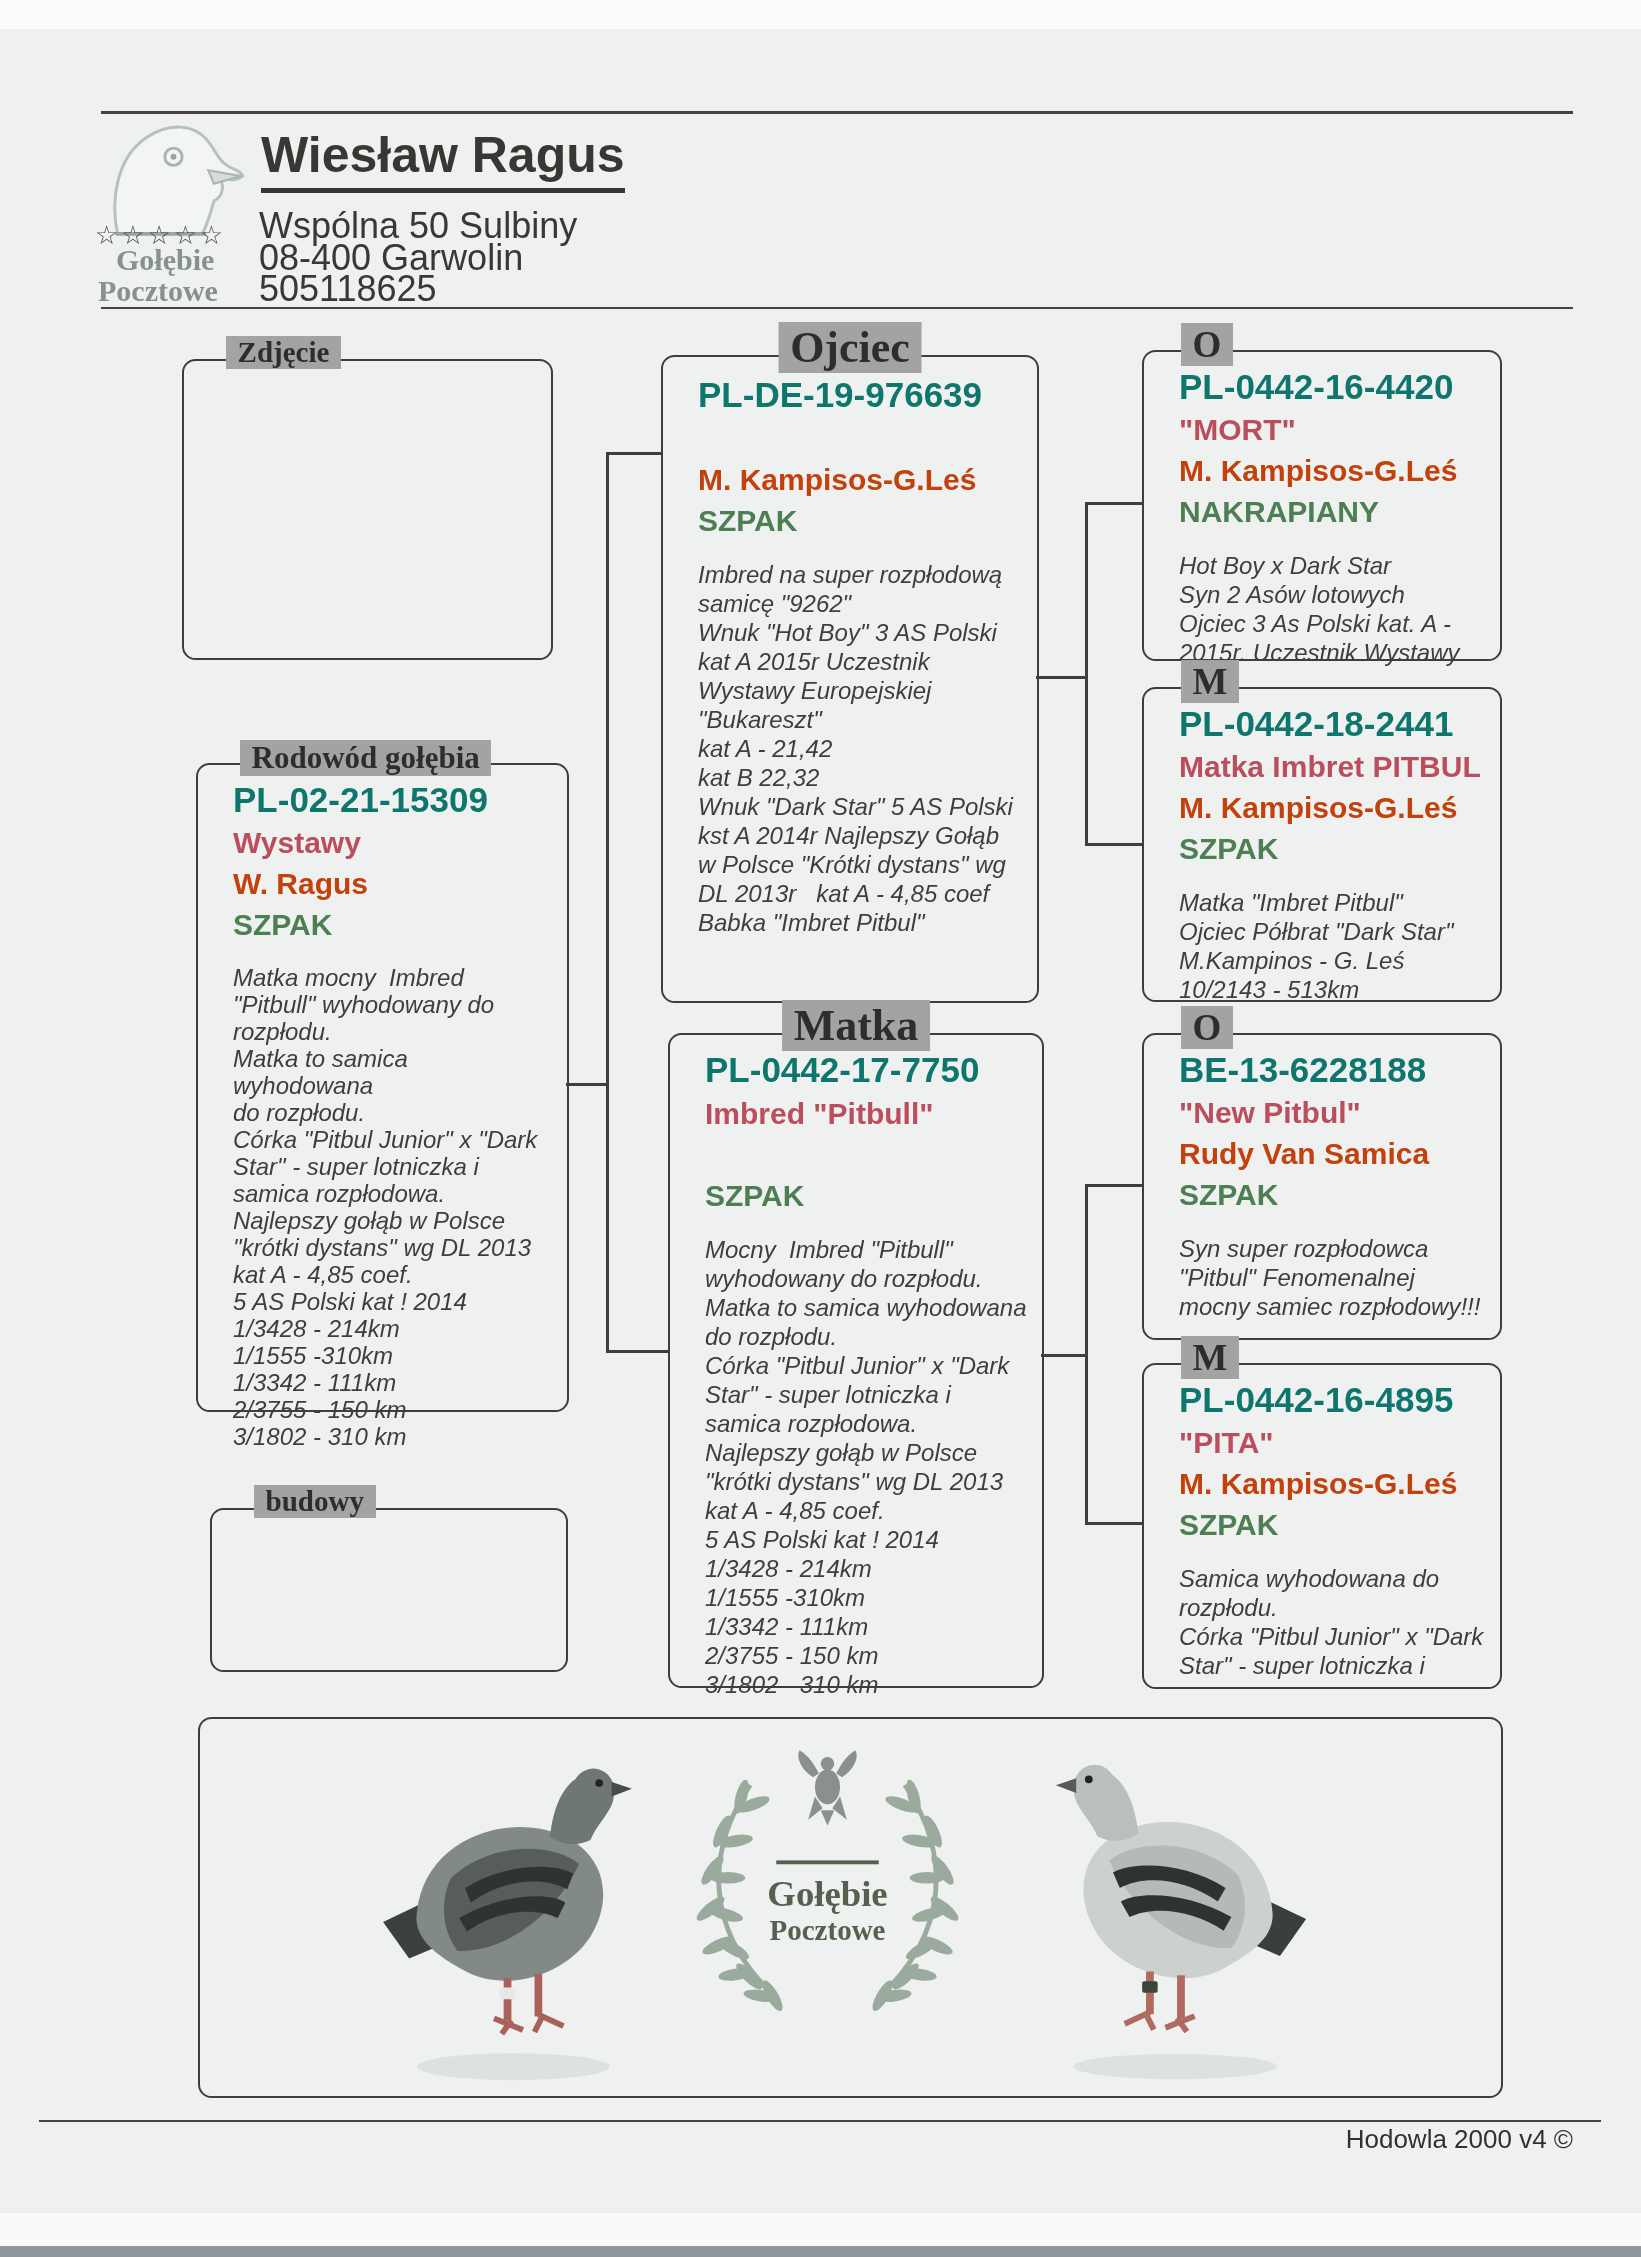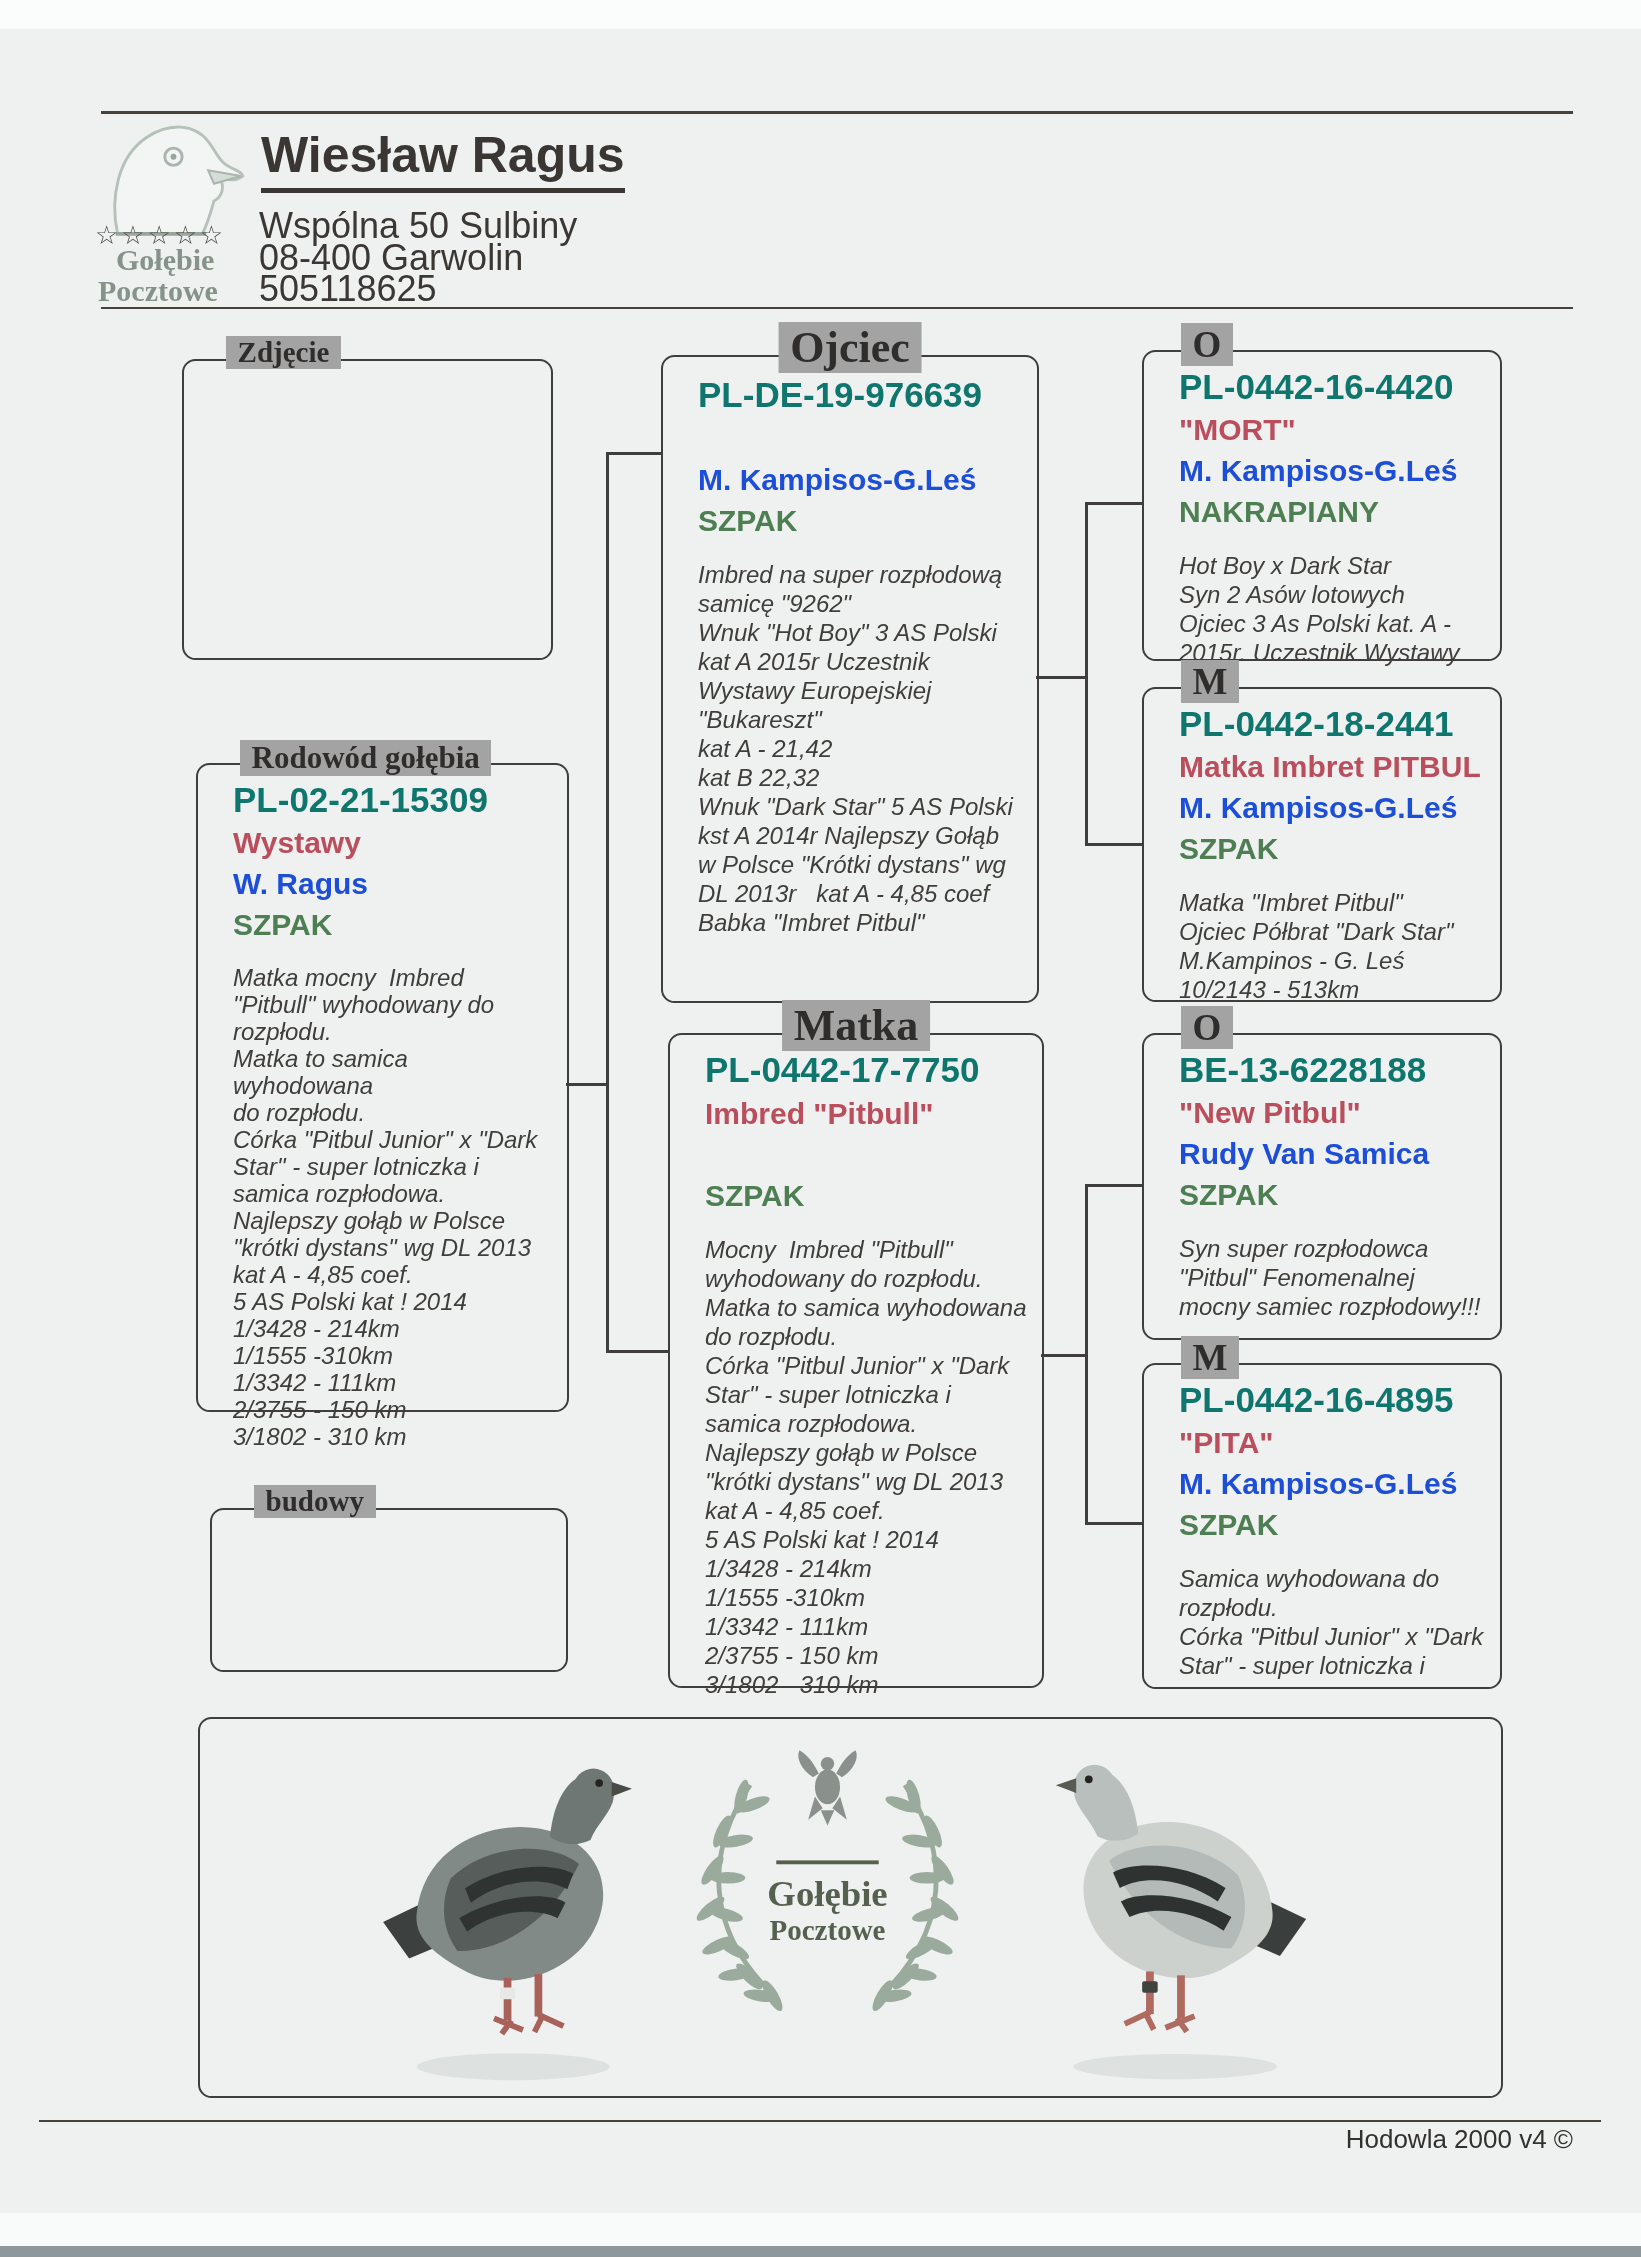--- a/index.html
+++ b/index.html
@@ -20,21 +20,21 @@
   
   .pbox{position:absolute;border:2.9px solid #3f3e3c;border-radius:13.5px;}
   .plabel{position:absolute;top:-25px;background:#a3a3a3;padding:0 11.6px;
           font-family:"Liberation Serif",serif;font-weight:700;color:#2f2d2b;font-size:29px;white-space:nowrap;}
   .plabel.big{font-size:44px;top:-35px;left:50%;transform:translateX(-50%);}
   .plabel.letter{font-size:37px;left:37px;top:-29px;}
   .plabel.left{left:42px;}
   .pcontent{position:absolute;left:35px;right:13.5px;top:13.5px;}
   .ring{font-size:35px;font-weight:700;color:#0f766e;line-height:42px;margin-bottom:1.9px;}
   .nm{font-size:30px;font-weight:700;line-height:41px;min-height:41px;color:#bb4e5c;}
-  .ow{font-size:30px;font-weight:700;line-height:41px;min-height:41px;color:#1d4ed8;}
+  .ow{font-size:30px;font-weight:700;line-height:41px;min-height:41px;color:#c2410c;}
   .cl{font-size:30px;font-weight:700;line-height:41px;min-height:41px;color:#4e7f53;}
   .desc{margin-top:19px;font-style:italic;font-size:24px;line-height:29px;color:#403e3b;white-space:pre-wrap;}
   .desc.tight{line-height:27px;}
 
   .conn{position:absolute;background:#3f3e3c;}
 
   
   .artbox{position:absolute;left:198px;top:1717px;width:1301px;height:377px;
           border:2.9px solid #3f3e3c;border-radius:13.5px;overflow:hidden;}
   .footer{position:absolute;top:2124px;right:68px;font-size:26px;color:#33312e;}

